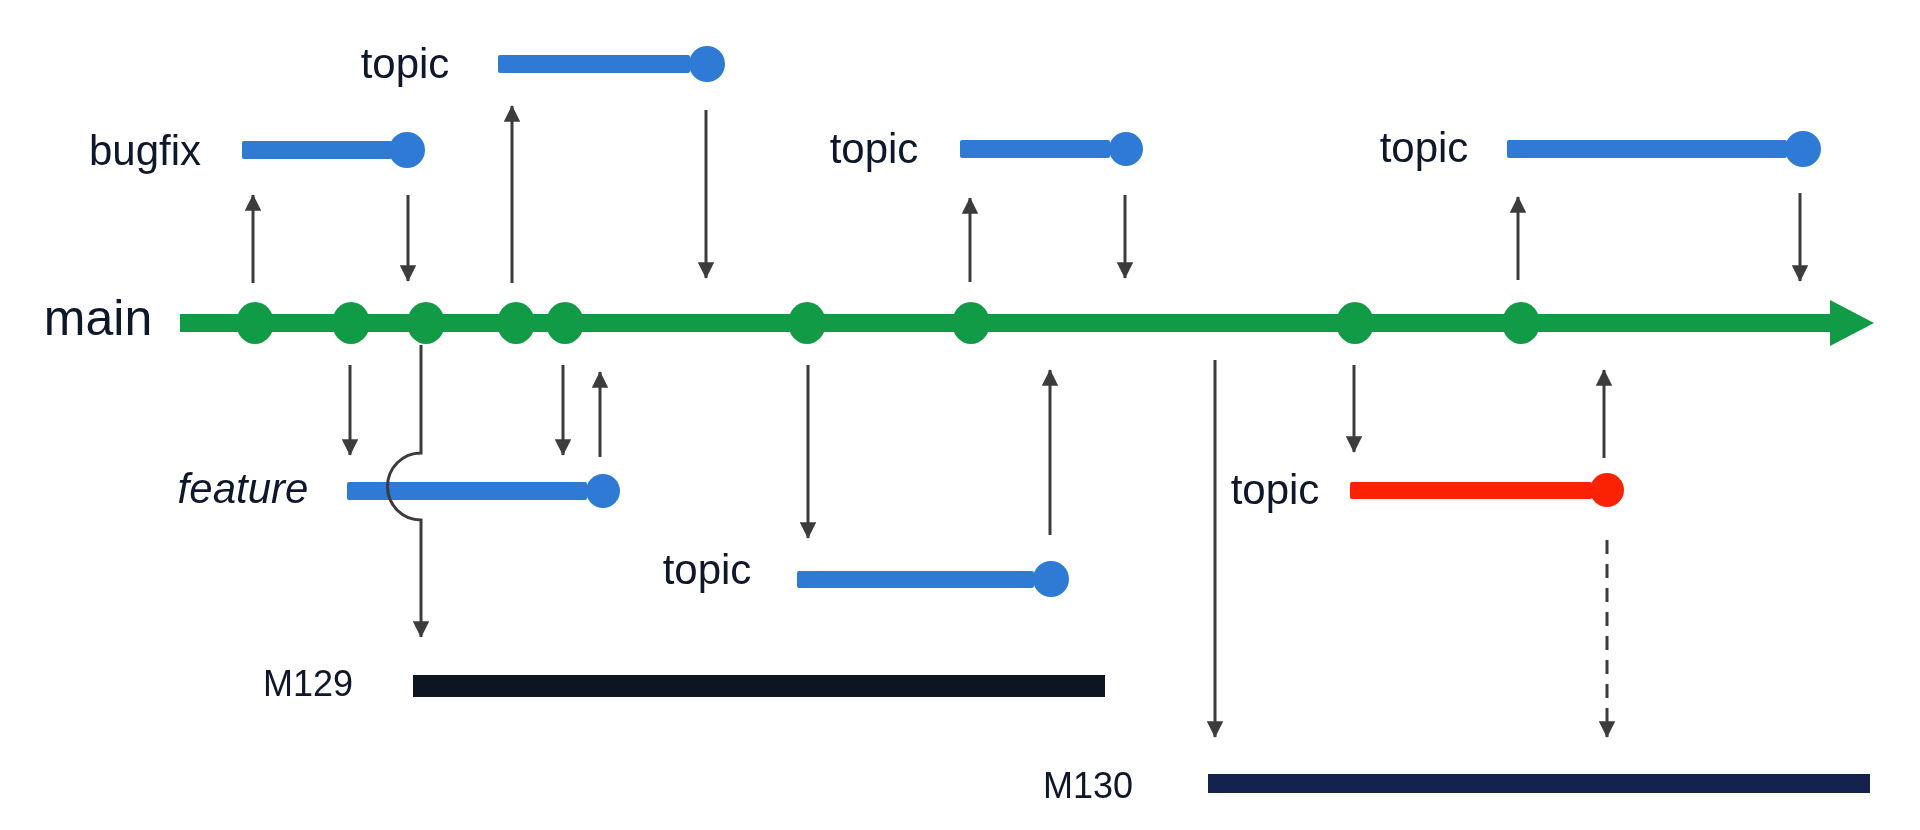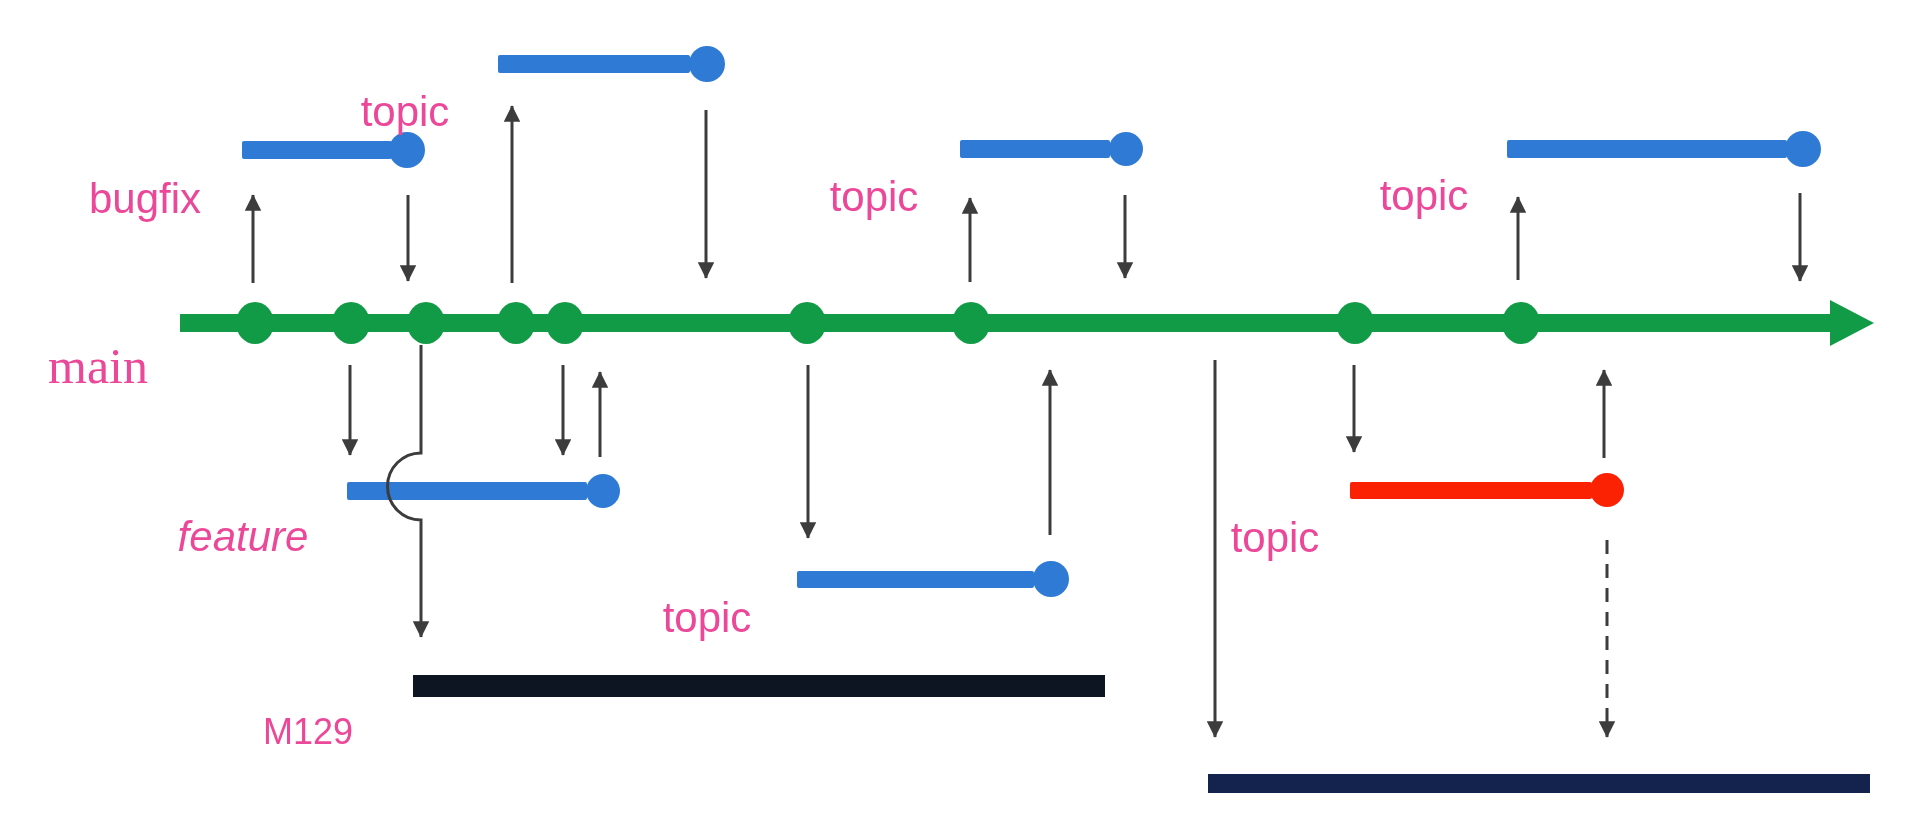--- a/index.html
+++ b/index.html
@@ -8,30 +8,29 @@
     width: 1920px;
     height: 830px;
     background: #ffffff;
     overflow: hidden;
     font-family: "Liberation Sans", sans-serif;
   }
   #diagram-svg { position: absolute; left: 0; top: 0; }
   .lbl {
     position: absolute;
     transform: translate(-50%, -50%);
-    color: #ec4899;
+    color: #0f172a;
     font-size: 42px;
     font-weight: 400;
     white-space: nowrap;
     line-height: 1;
     letter-spacing: 0px;
     user-select: none;
-    margin-top: 48px;
   }
-  .lbl.big   { font-size: 50px; font-family: Liberation Serif, serif; }
+  .lbl.big   { font-size: 50px; }
   .lbl.mstone{ font-size: 36px; }
 </style>
 </head>
 <body>
 
 <div id="canvas">
 
   <svg id="diagram-svg" width="1920" height="830" viewBox="0 0 1920 830">
     <defs>
       <marker id="ah" viewBox="0 0 10 10" refX="9.5" refY="5" markerWidth="5.5" markerHeight="5.5" orient="auto-start-reverse">
@@ -131,14 +130,15 @@
   <div class="lbl" style="left:1424px; top:148px;">topic</div>
 
   <div class="lbl" style="left:243px; top:489px;font-style:italic;">feature</div>
 
   <div class="lbl" style="left:707px; top:570px;">topic</div>
 
   <div class="lbl" style="left:1275px; top:490px;">topic</div>
 
   <div class="lbl mstone" style="left:308px; top:684px;">M129</div>
 
+  <div class="lbl mstone" style="left:1088px; top:786px;">M130</div>
 
 </div>
 
 </body></html>

